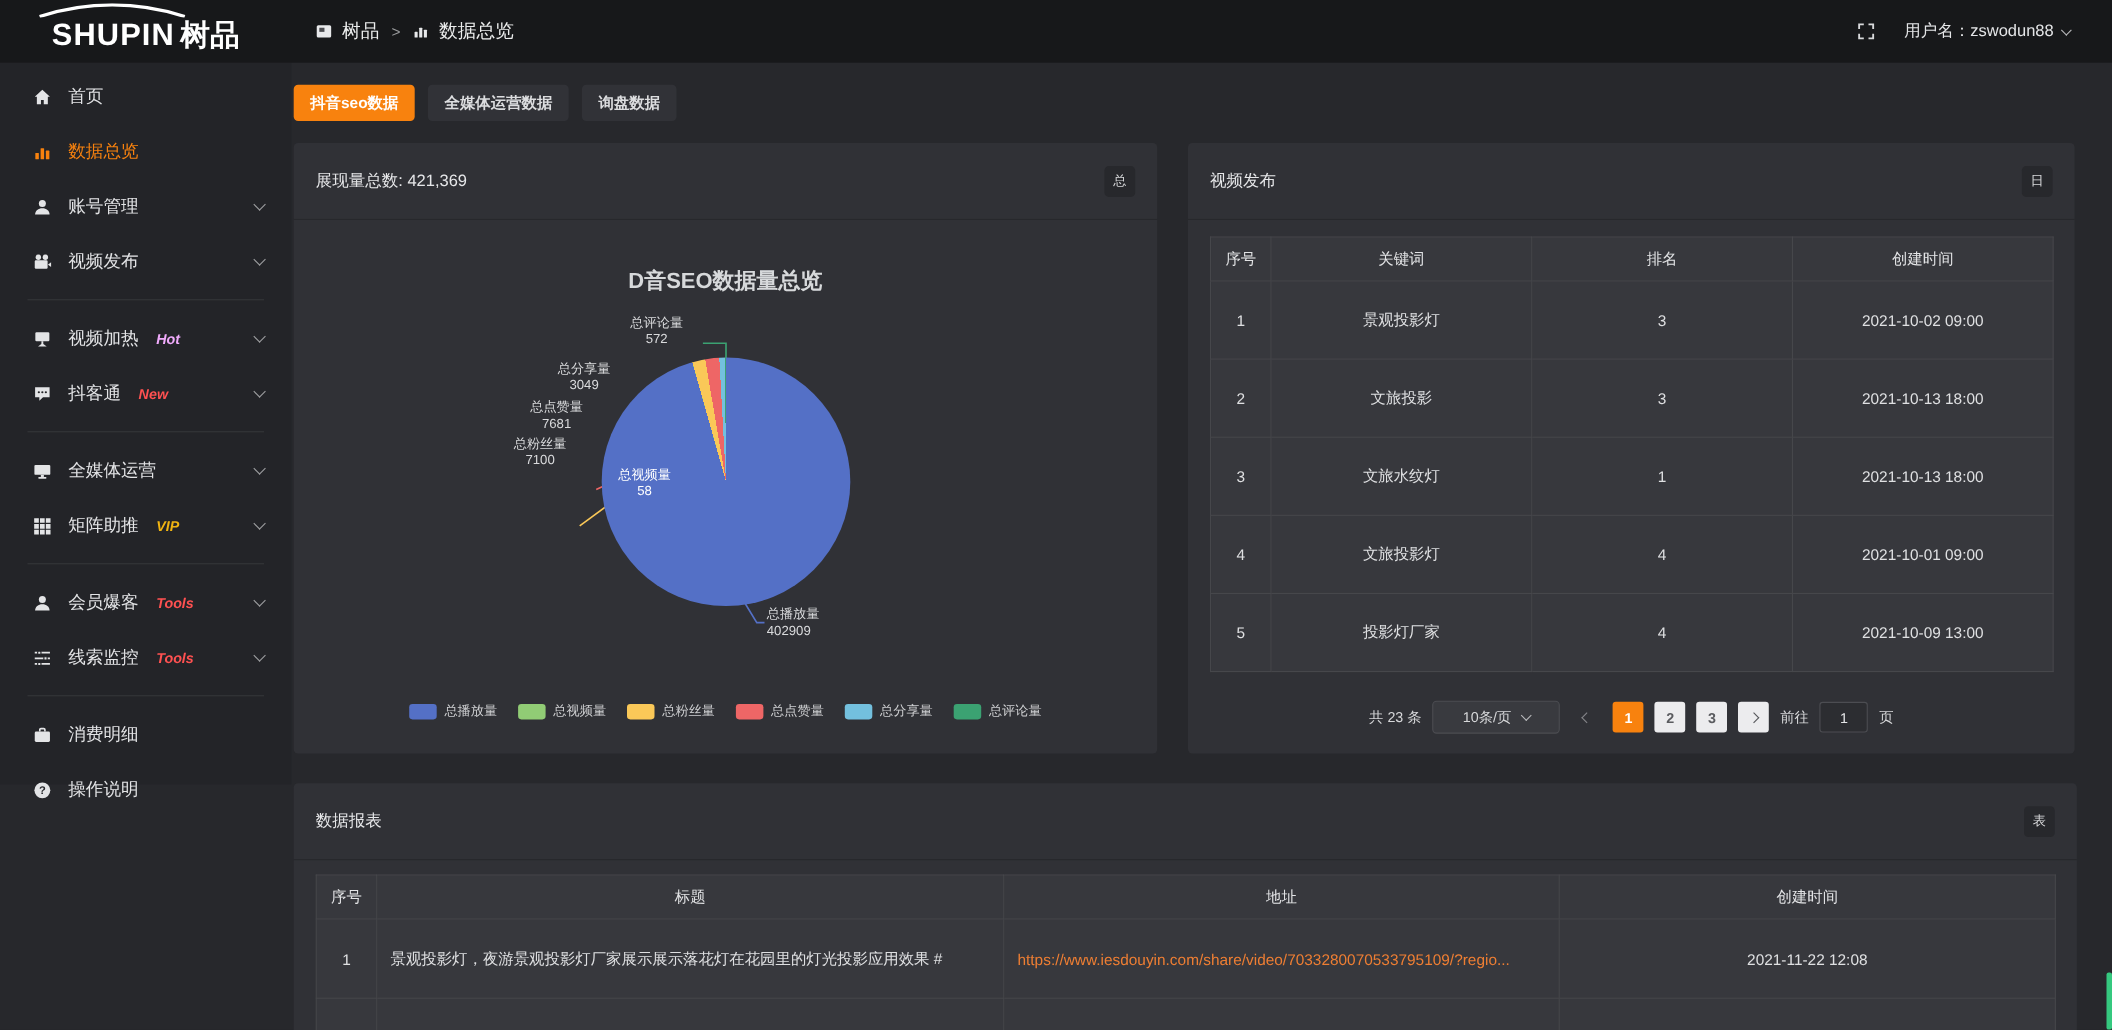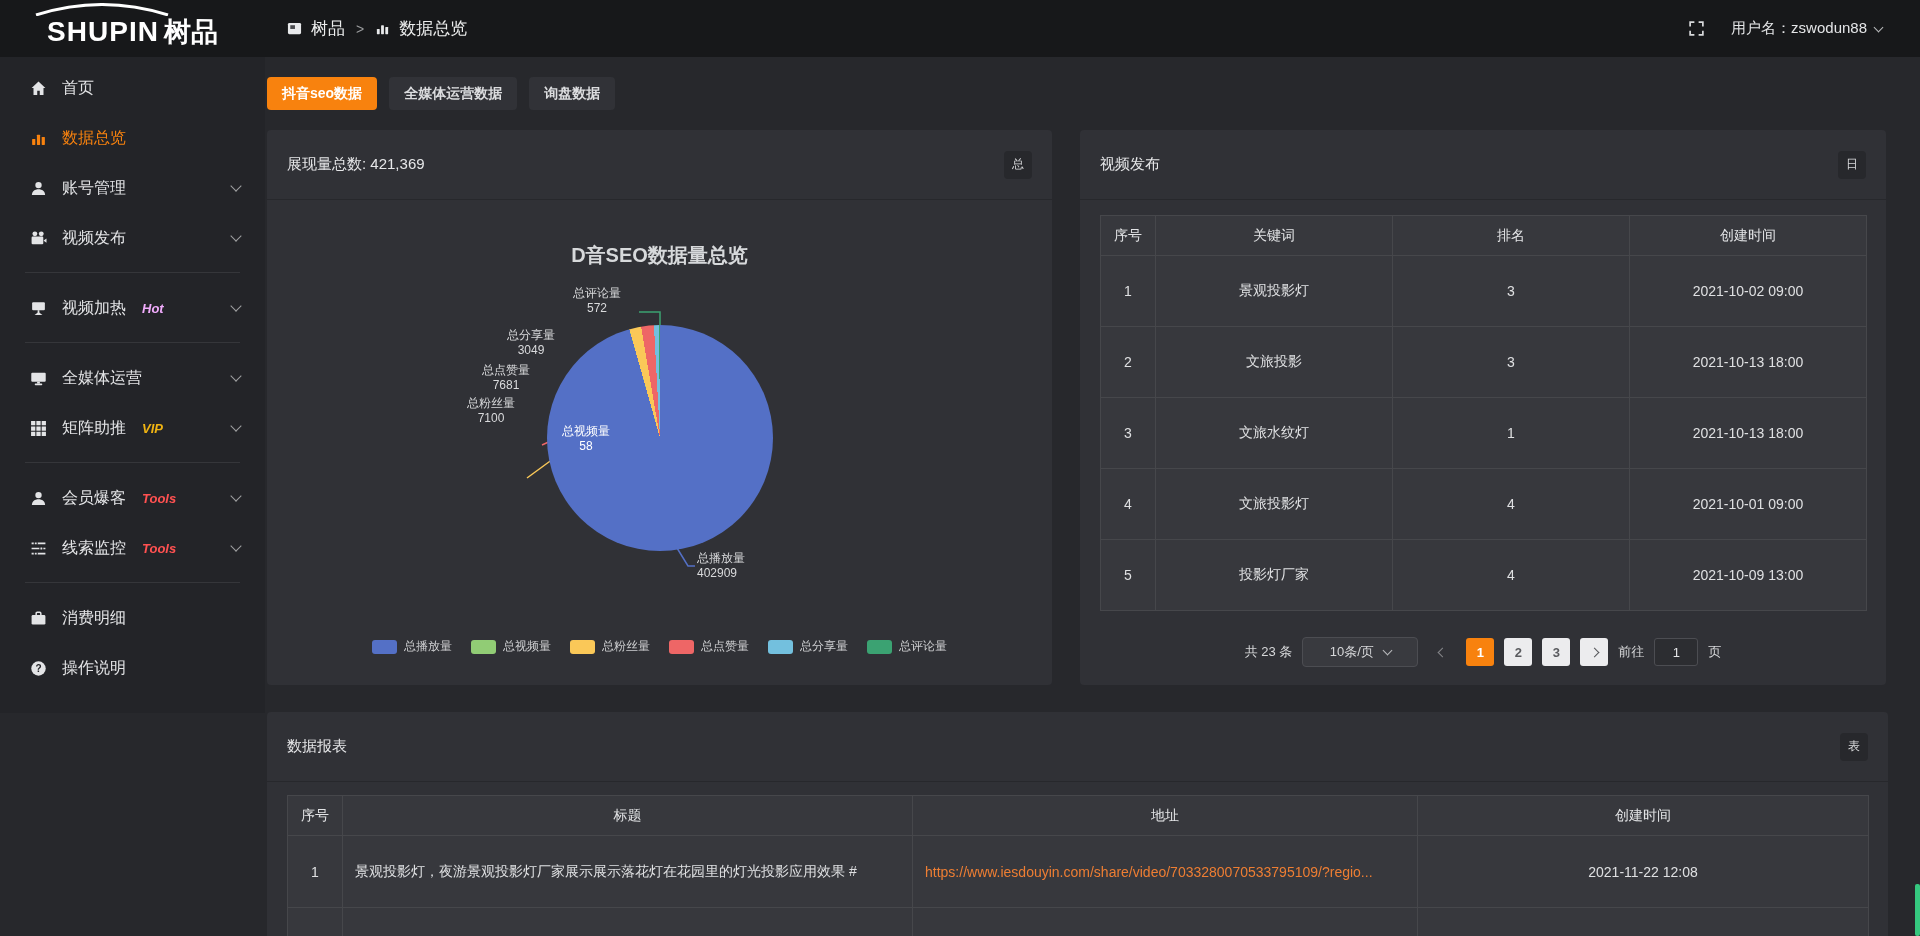--- a/index.html
+++ b/index.html
@@ -205,20 +205,33 @@
           <rect x="2" y="2" width="12" height="7.6" rx="1"></rect>
           <rect x="7.2" y="9.6" width="1.6" height="2.6"></rect>
           <path d="M4.3 14.2 8 11.4l3.7 2.8z"></path>
         </svg>
       </span>
     <span>视频加热</span>
     <span class="side-badge" style="color: #f0abfc; font-style: italic;">Hot</span>
     <span class="side-chev"></span>
   </div>
 
+  <div class="side-item">
+    <span class="s-ico">
+        <svg width="17" height="17" viewBox="0 0 16 16">
+          <path d="M1.8 2h12.4v8.4H8.6l-3.2 3v-3H1.8z"></path>
+          <circle cx="5" cy="6.2" r=".95" fill="#232428"></circle>
+          <circle cx="8" cy="6.2" r=".95" fill="#232428"></circle>
+          <circle cx="11" cy="6.2" r=".95" fill="#232428"></circle>
+        </svg>
+      </span>
+    <span>抖客通</span>
+    <span class="side-badge" style="color: rgb(255, 81, 81);">New</span>
+    <span class="side-chev"></span>
+  </div>
 
   <div class="side-divider"></div>
 
   <div class="side-item">
     <span class="s-ico">
         <svg width="17" height="17" viewBox="0 0 16 16">
           <rect x="1.2" y="2.5" width="13.6" height="8.5" rx="1"></rect>
           <rect x="6.7" y="11" width="2.6" height="1.8"></rect>
           <rect x="4.5" y="12.8" width="7" height="1.5" rx=".7"></rect>
         </svg>

